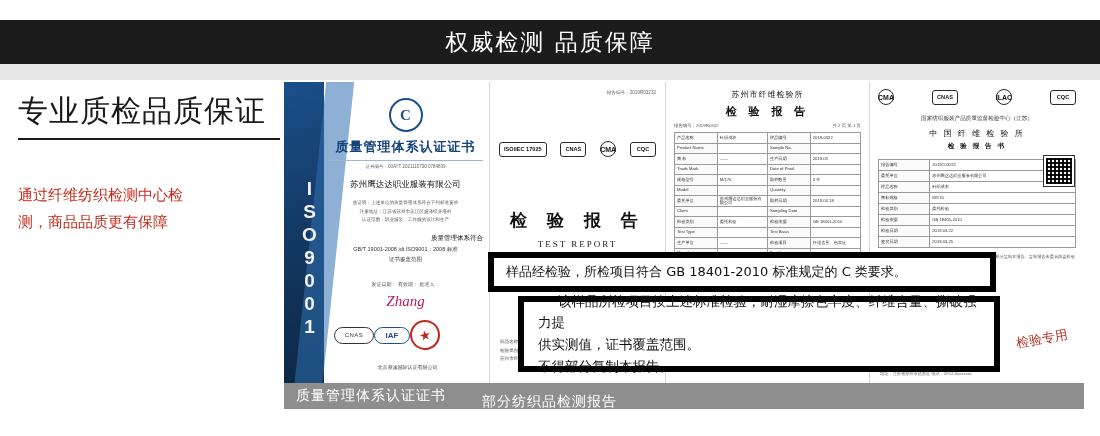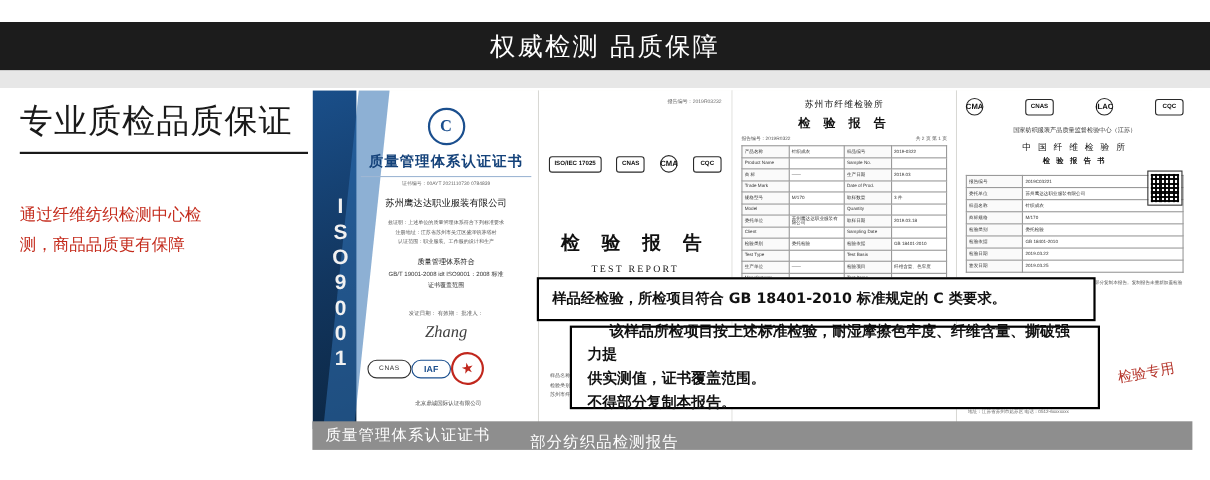--- a/index.html
+++ b/index.html
@@ -102,29 +102,29 @@
   .c1-company {
     text-align:center; font-size:8.5px; color:#111; margin-top:10px;
     font-family:"DejaVu Sans",sans-serif;
   }
   .c1-lines { margin-top:8px; }
   .c1-line {
     font-size:4.6px; color:#555; text-align:center; line-height:1.9;
     white-space:nowrap; overflow:hidden;
   }
   .c1-std {
-    text-align:center; font-size:6.5px; color:#111; margin-top:9px;
+    text-align:right; font-size:6.5px; color:#111; margin-top:9px;
     font-family:"DejaVu Sans",sans-serif;
   }
   .c1-std2 { text-align:center; font-size:5.5px; color:#333; margin-top:3px; }
   .c1-sig {
     margin-top:18px; text-align:center; font-size:5px; color:#555;
   }
   .c1-script {
-    margin-top:6px; text-align:center; font-size:15px; color:#404040;
+    margin-top:6px; text-align:center; font-size:15px; color:#be185d;
     font-family:"Liberation Serif",serif; font-style:italic;
   }
   .c1-marks {
     position:absolute; left:50px; right:10px; bottom:40px;
     display:flex; align-items:center; justify-content:flex-start;
   }
   .mark-oval {
     width:40px; height:17px; border:1px solid #333; border-radius:9px;
     display:flex; align-items:center; justify-content:center;
     font-size:6px; color:#333; letter-spacing:.5px;
@@ -215,23 +215,23 @@
   .c4-note { margin-top:5px; font-size:4.2px; color:#555; line-height:1.9; }
   .c4-stamp {
     position:absolute; right:16px; bottom:42px;
     font-size:13px; color:#b5352b; transform:rotate(-10deg);
     font-family:"Liberation Serif",serif;
   }
   .c4-foot { position:absolute; left:10px; right:10px; bottom:14px; font-size:4.2px; color:#666; }
 
   
   .callout {
-    position:absolute; background:#ffffff; border:2px solid #000000;
+    position:absolute; background:#ffffff; border:6px solid #000000;
     color:#111; font-family:"DejaVu Sans","Liberation Sans",sans-serif;
-    display:flex; align-items:center;font-weight:bold;
+    display:flex; align-items:center;
   }
   .callout-1 {
     left:488px; top:252px; width:508px; height:40px;
     padding:0 12px; font-size:13px; line-height:1.5;
   }
   .callout-2 {
     left:518px; top:296px; width:482px; height:76px;
     padding:8px 14px; font-size:13.5px; line-height:1.6;
     align-items:flex-start; flex-direction:column; justify-content:center;
   }

